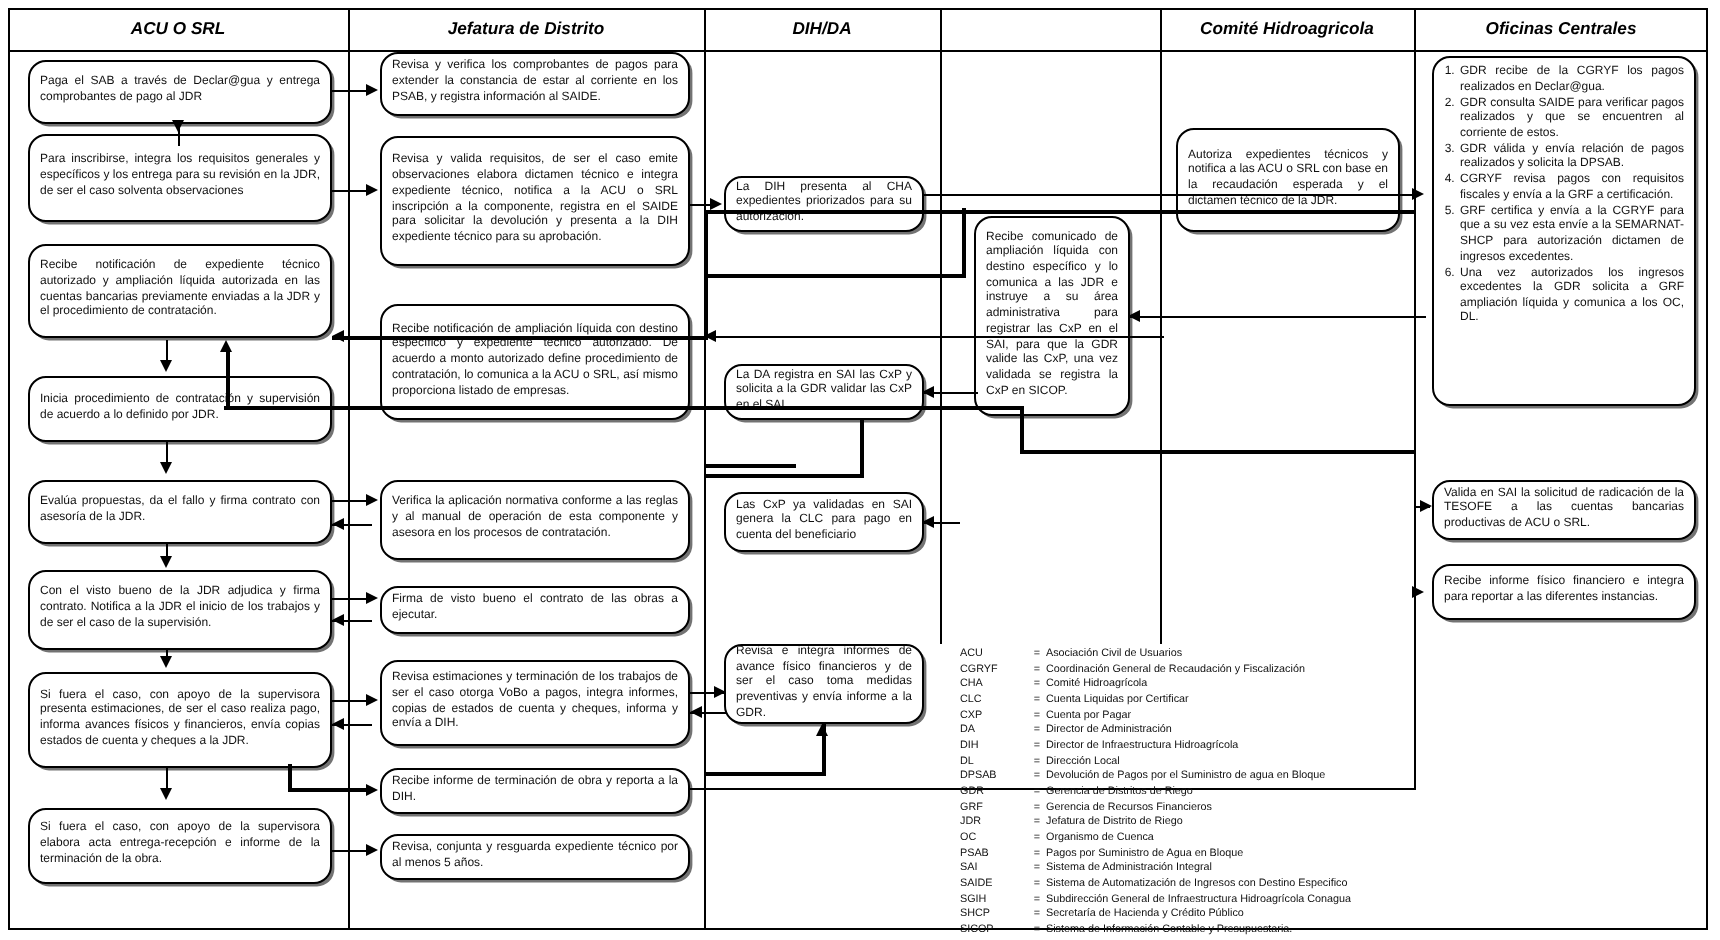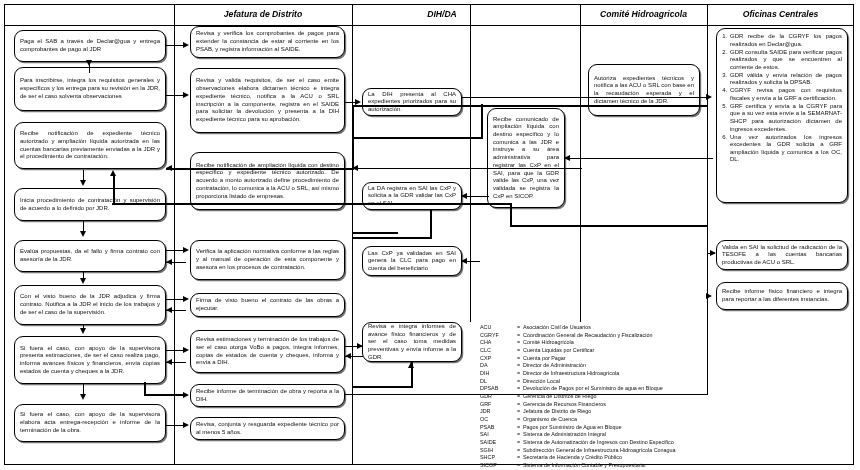--- a/index.html
+++ b/index.html
@@ -50,24 +50,27 @@
   .legend td.eq{width:9px;text-align:center;}
 </style>
 </head>
 <body>
 
 <div id="page">
 
   <div class="frame"></div>
   <div class="hdr-band"></div>
 
+  <div class="hdr" style="left:4px;width:170px;">
+    <span>ACU O SRL</span>
+    </div>
   <div class="hdr" style="left:174px;width:178px;text-align:center;">
     <span>Jefatura de Distrito</span>
     </div>
-  <div class="hdr" style="left:352px;width:118px;margin-left:31px;">
+  <div class="hdr" style="left:352px;width:118px;">
     <span>DIH/DA</span>
     </div>
   <div class="hdr" style="left:580px;width:127px;">
     <span>Comité Hidroagricola</span>
     </div>
   <div class="hdr" style="left:707px;width:147px;">
     <span>Oficinas Centrales</span>
     </div>
 
   <div class="vsep" style="left:174px;height:461px;"></div>

